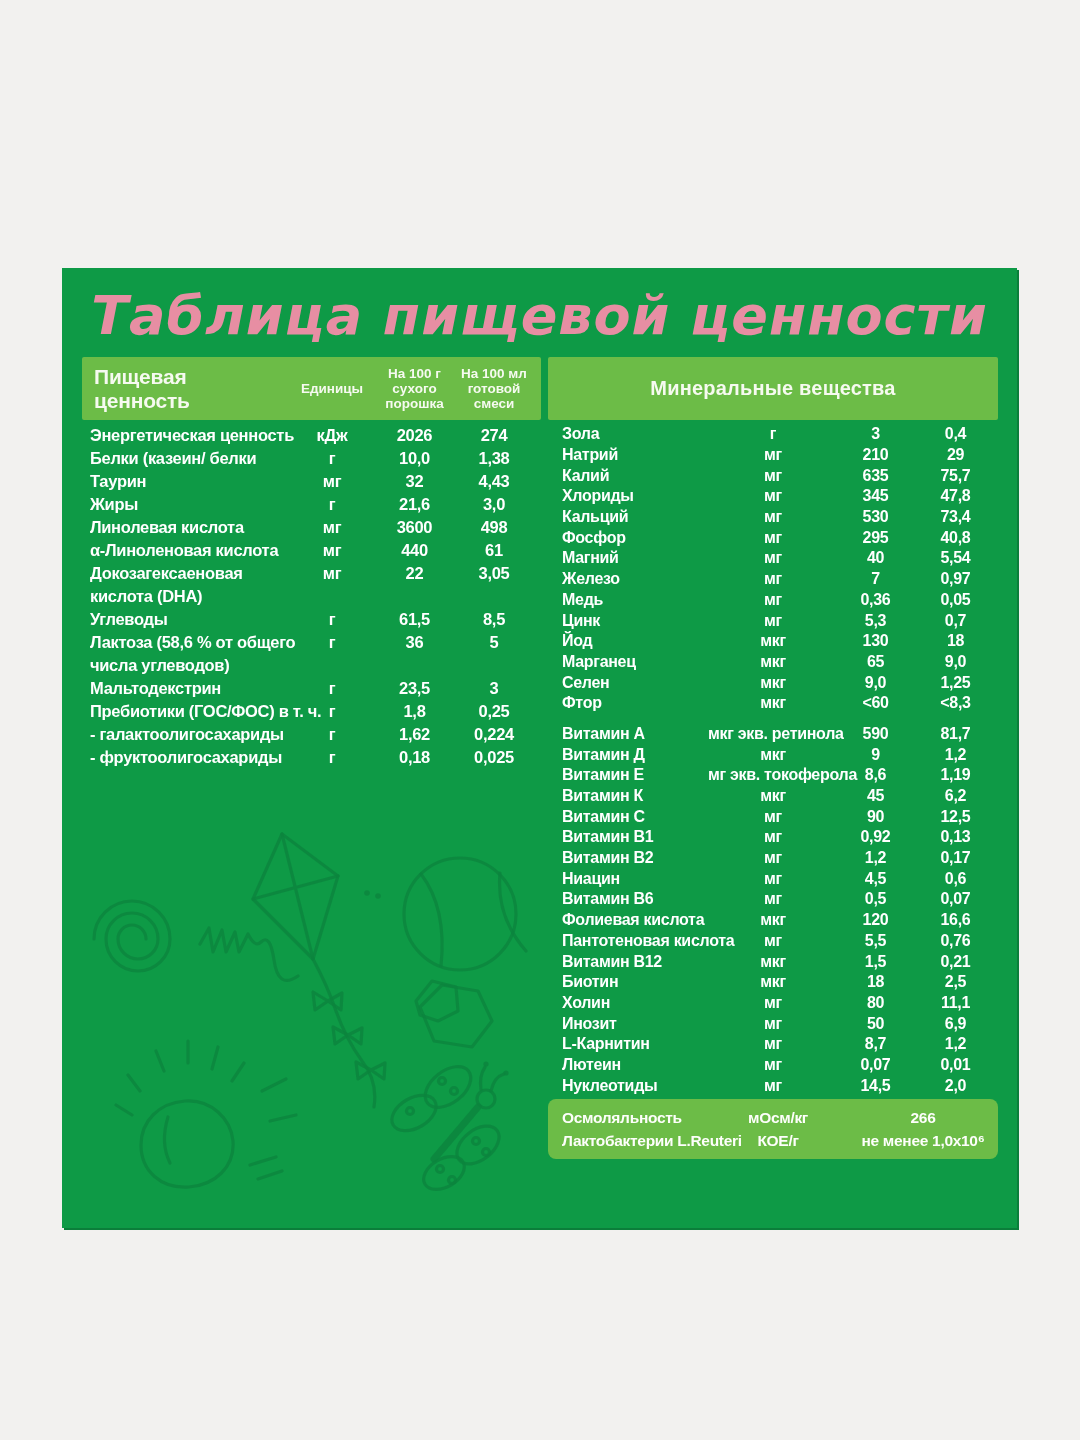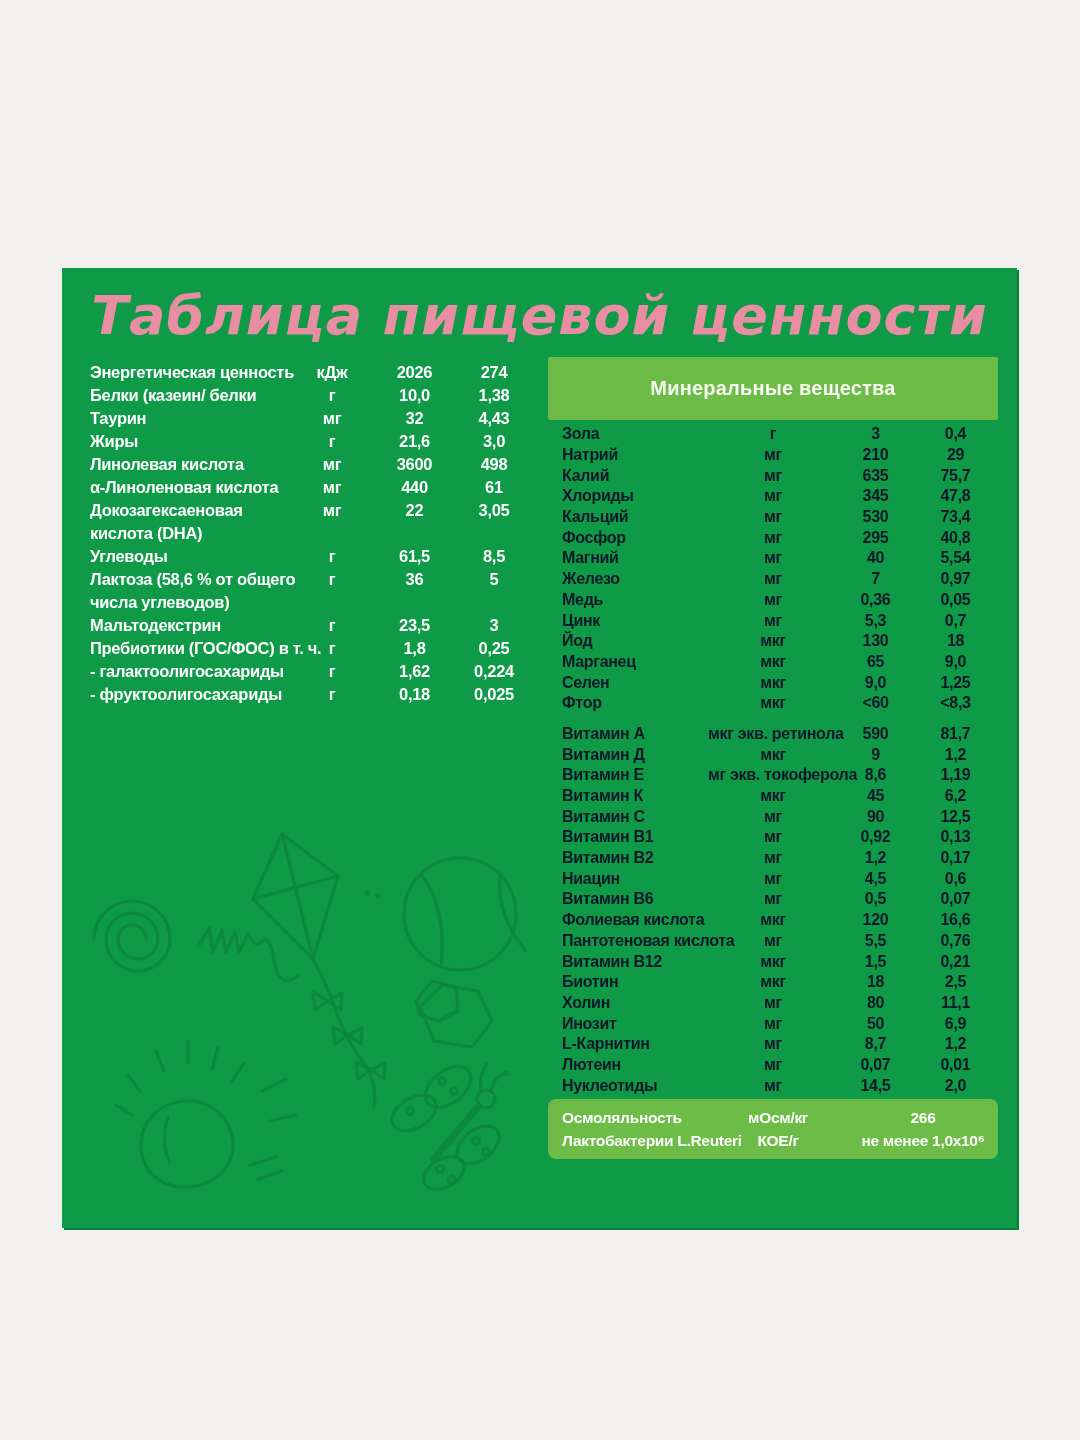--- a/index.html
+++ b/index.html
@@ -44,21 +44,21 @@
   .rows{margin-top:4px;}
   .t-row{
     display:grid;grid-template-columns:200px 100px 65px 94px;
     height:23px;align-items:center;
     color:#ffffff;font-weight:700;font-size:16.5px;letter-spacing:-0.3px;
   }
   .t-row .c-name{padding-left:8px;white-space:nowrap;}
   .m-row{
     display:grid;grid-template-columns:160px 130px 75px 85px;
     height:20.7px;align-items:center;
-    color:#0f172a;font-weight:700;font-size:16px;letter-spacing:-0.3px;
+    color:#ffffff;font-weight:700;font-size:16px;letter-spacing:-0.3px;
   }
   .m-row .c-name{padding-left:14px;white-space:nowrap;}
   .c-unit,.c-dry,.c-mix{text-align:center;white-space:nowrap;}
   .rows-vitamins{margin-top:10px;}
   .extra-box{
     margin-top:3px;height:60px;background:#6cbc47;border-radius:8px;
     padding-top:7px;box-sizing:border-box;
   }
   .x-row{
     display:grid;grid-template-columns:160px 140px 150px;
@@ -74,20 +74,30 @@
 </style>
 </head>
 <body>
 
 <div class="stage">
   <div class="panel">
 
     <div class="title">Таблица пищевой ценности</div>
 
     <div class="col col-left">
+      <div class="bar bar-grid">
+        <div class="h-name">Пищевая ценность</div>
+        <div class="h-sub">Единицы</div>
+        <div class="h-sub">На 100 г
+сухого
+порошка</div>
+        <div class="h-sub">На 100 мл
+готовой
+смеси</div>
+      </div>
       <div class="rows">
 
 
           <div class="t-row">
             <div class="c-name">Энергетическая ценность</div>
             <div class="c-unit">кДж</div>
             <div class="c-dry">2026</div>
             <div class="c-mix">274</div>
           </div>
 

